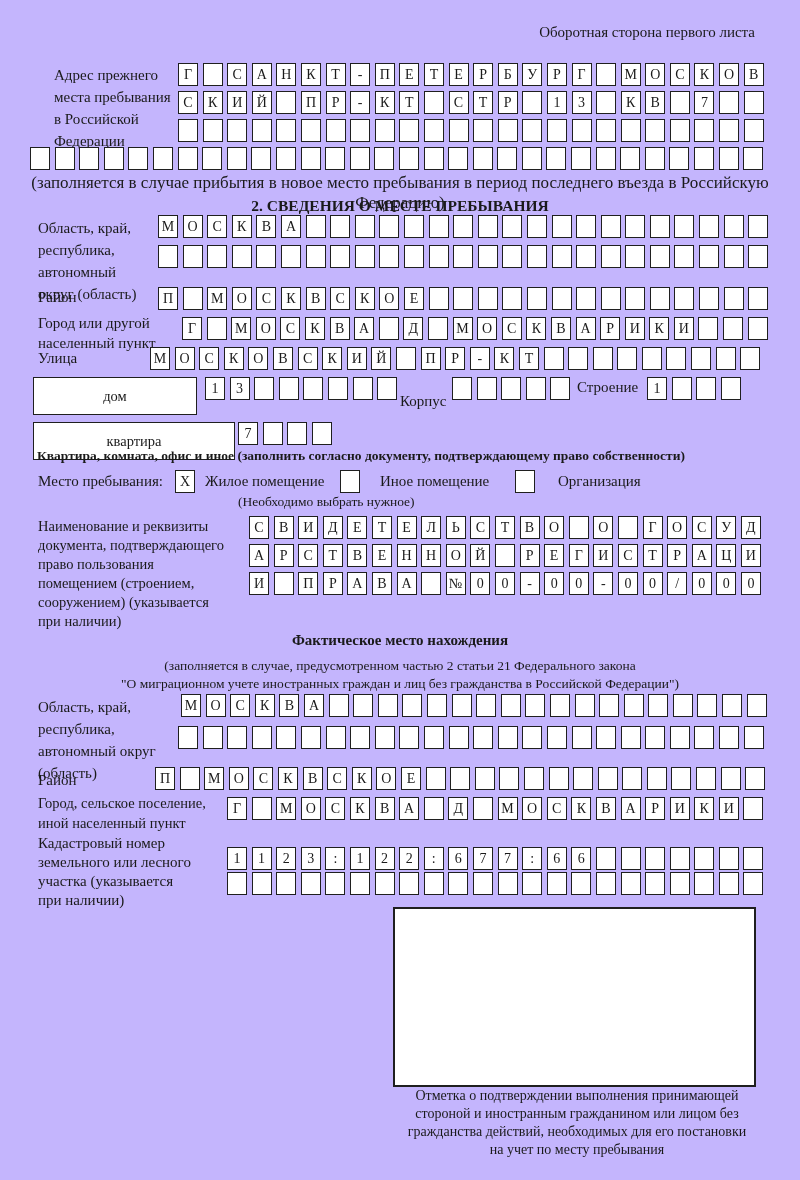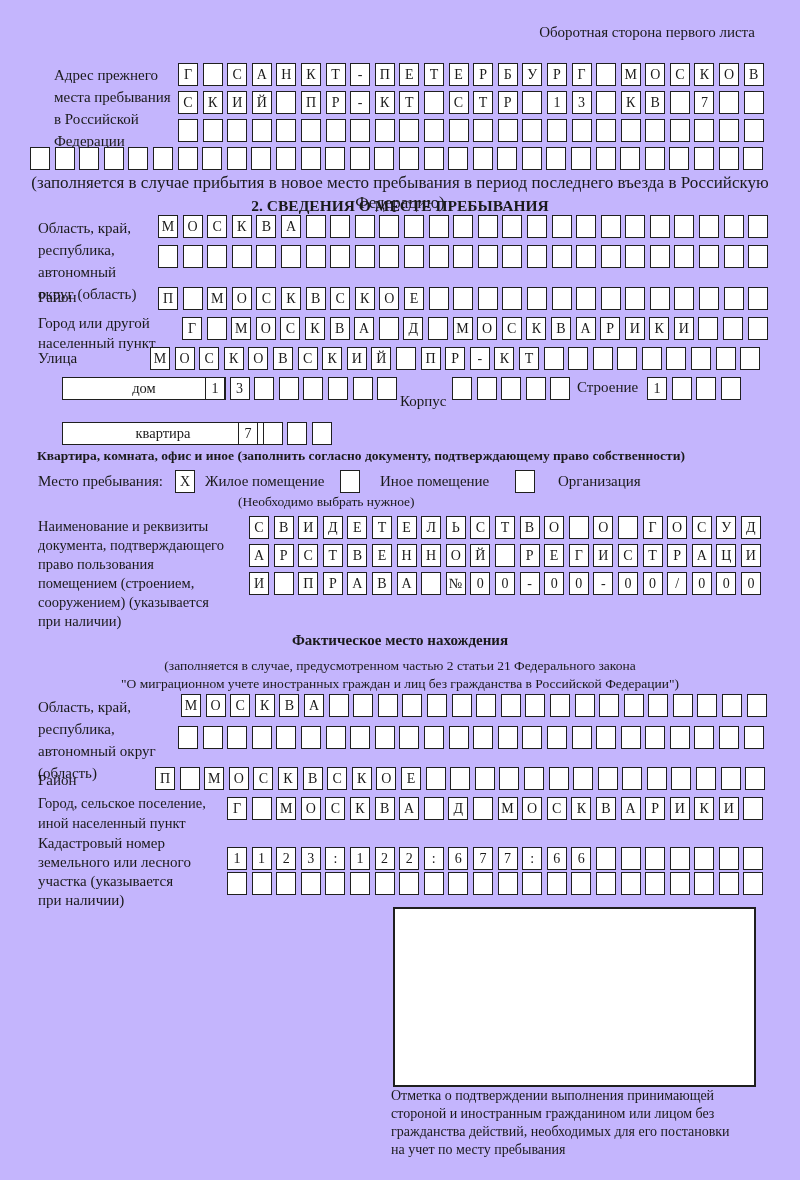--- a/index.html
+++ b/index.html
@@ -16,25 +16,25 @@
   .center-cap { position:absolute; left:0; width:800px; text-align:center; font-size:17px; }
   .note-lines { position:absolute; left:0; width:800px; text-align:center; font-size:13.5px; line-height:17.5px; }
   .top-note { position:absolute; top:24px; right:45px; font-size:15px; }
   .box-row { position:absolute; display:flex; gap:4.6px; }
   .cbox {
     box-sizing:border-box; width:20px; height:23px; border:1.9px solid #1f1f1f;
     display:flex; align-items:center; justify-content:center;
     font-size:14px; line-height:1; background:#fff;
   }
   .wide-box {
-    position:absolute; box-sizing:border-box; height:23px; border:1.9px solid #1f1f1f;
-    display:flex; align-items:center; justify-content:center; font-size:14.5px; background:#fff;margin-left:29px;
+    position:absolute; box-sizing:border-box; height:38px; border:1.9px solid #1f1f1f;
+    display:flex; align-items:center; justify-content:center; font-size:14.5px; background:#fff;
   }
   .stamp-box { position:absolute; border:2px solid #1f1f1f; background:#fff; }
-  .stamp-cap { position:absolute; text-align:left; font-size:14px; line-height:18px; }
+  .stamp-cap { position:absolute; text-align:center; font-size:14px; line-height:18px; }
 </style>
 </head>
 <body>
 
 <div class="page">
 
   <div class="top-note">Оборотная сторона первого листа</div>
 
   <div class="lbl" style="left:38px; top:64px;margin-left:16px;">
       <div>Адрес прежнего</div>

